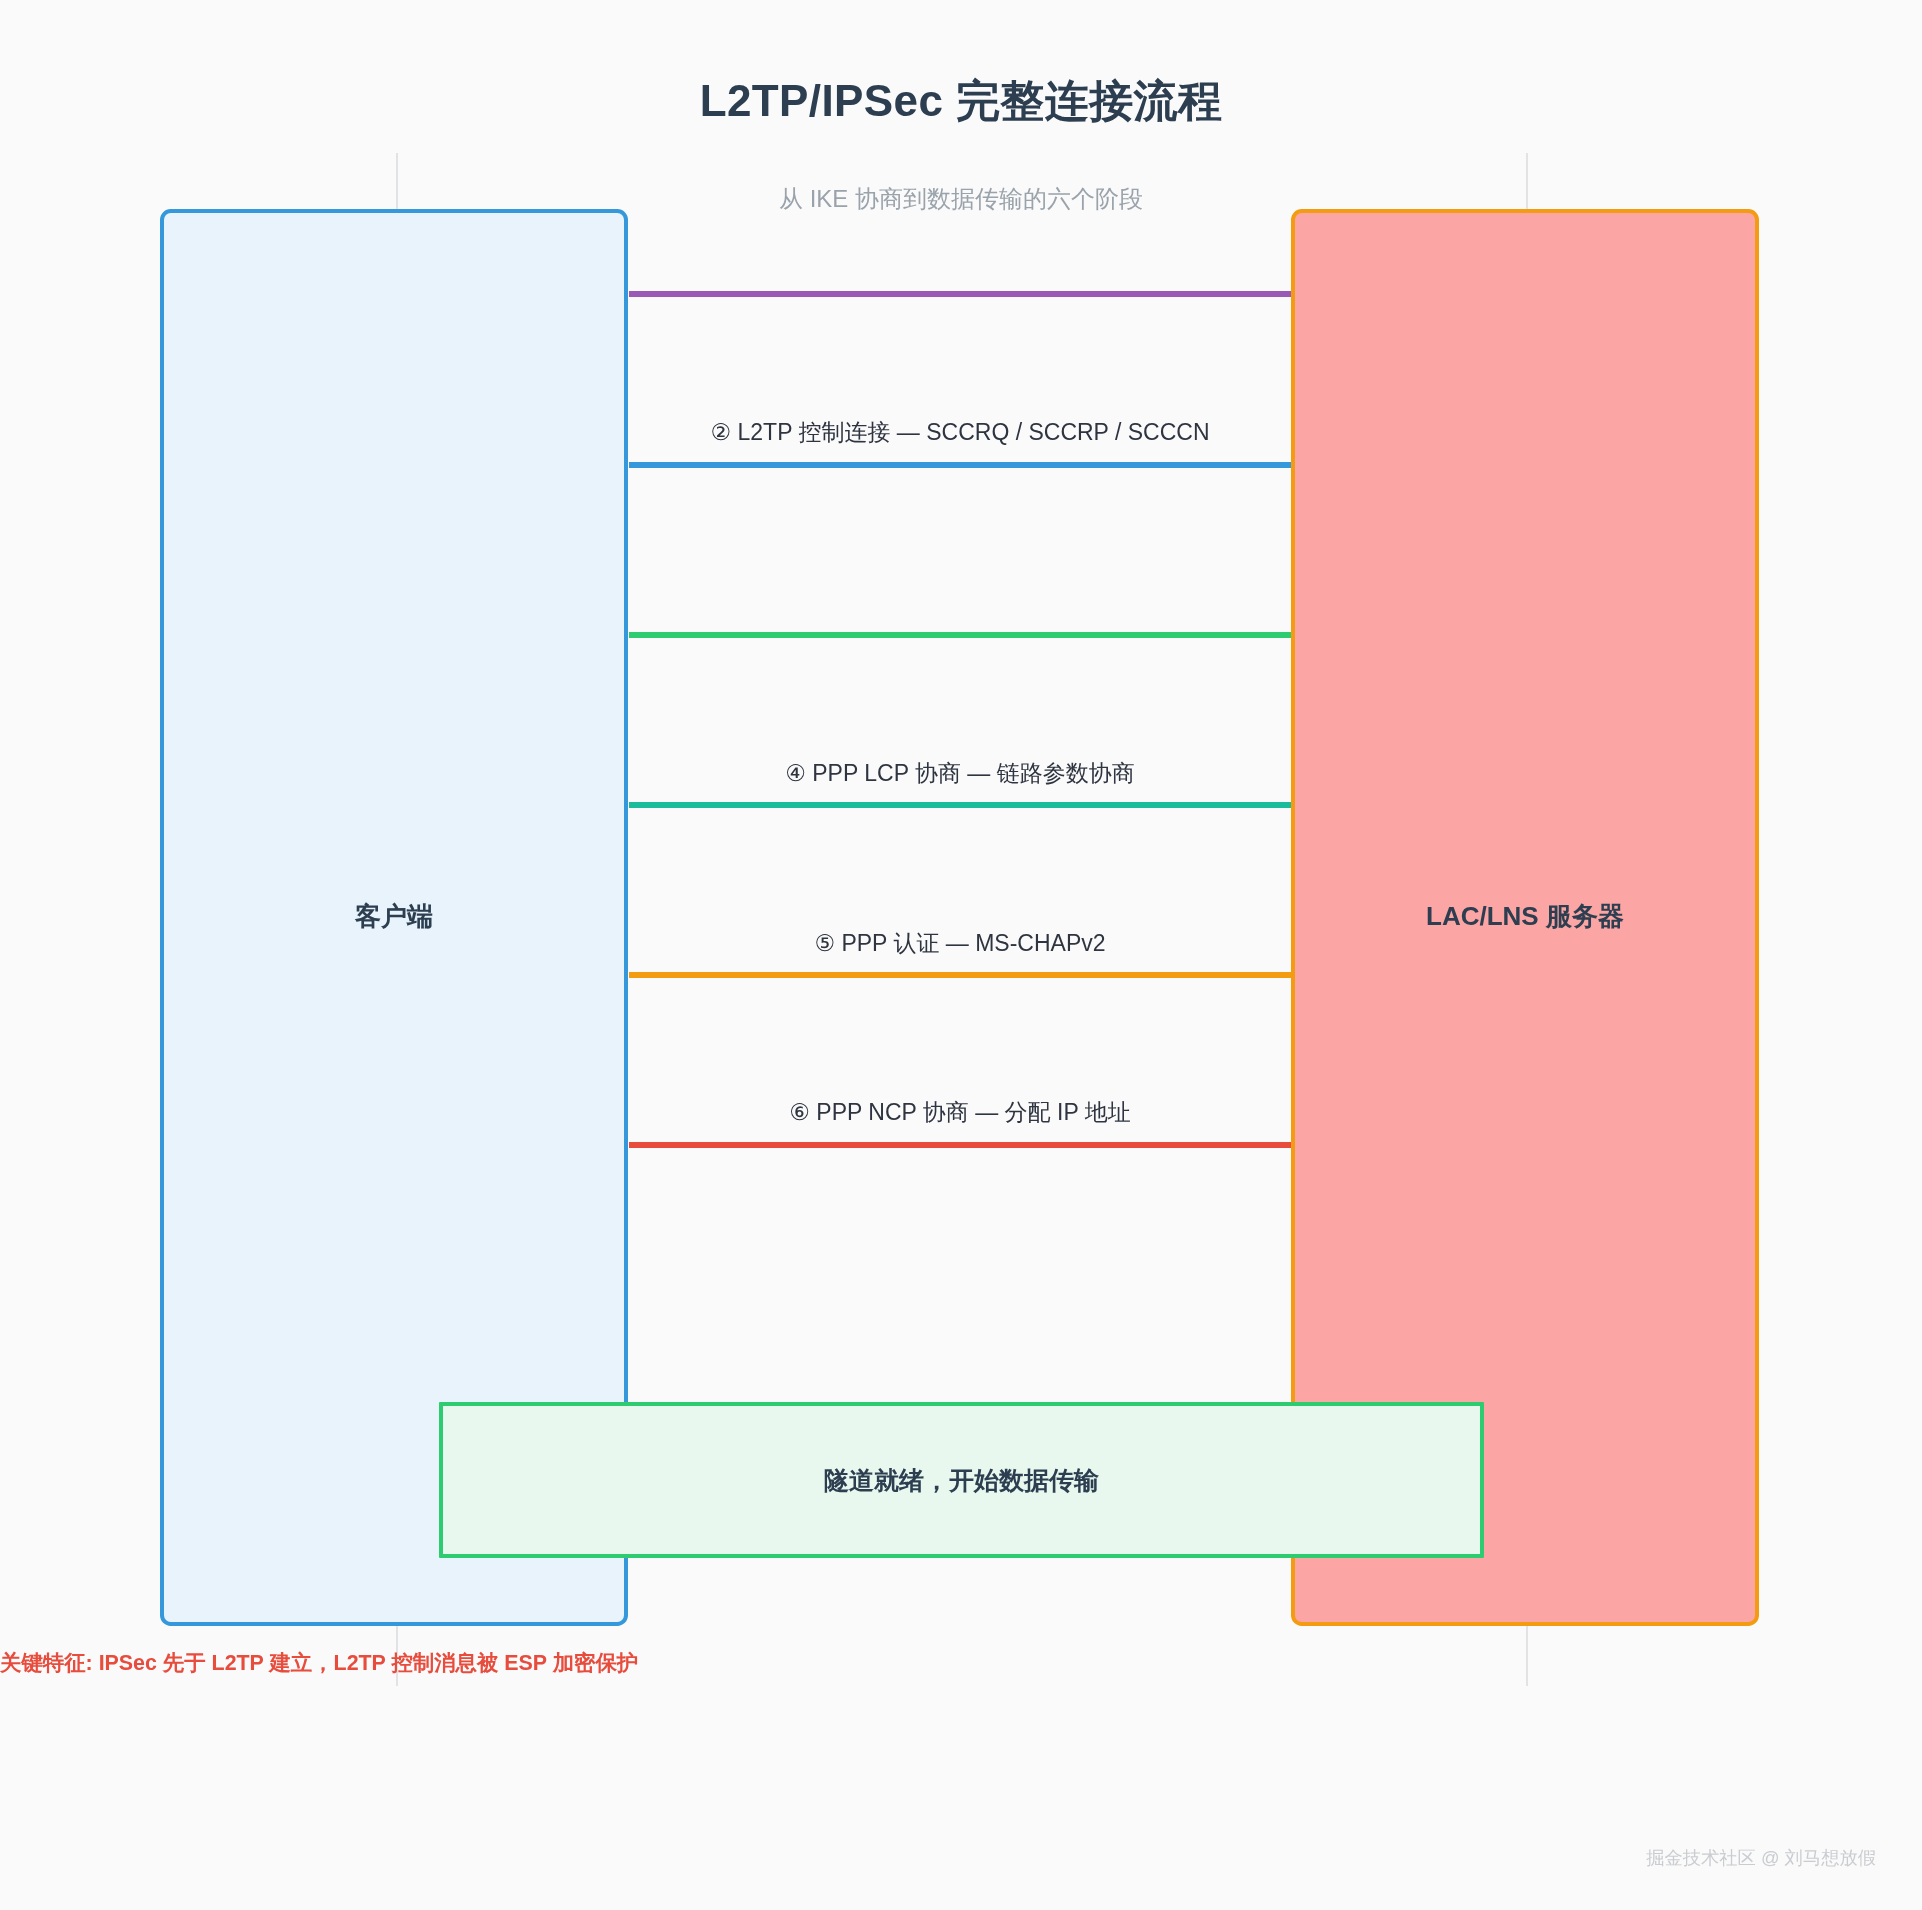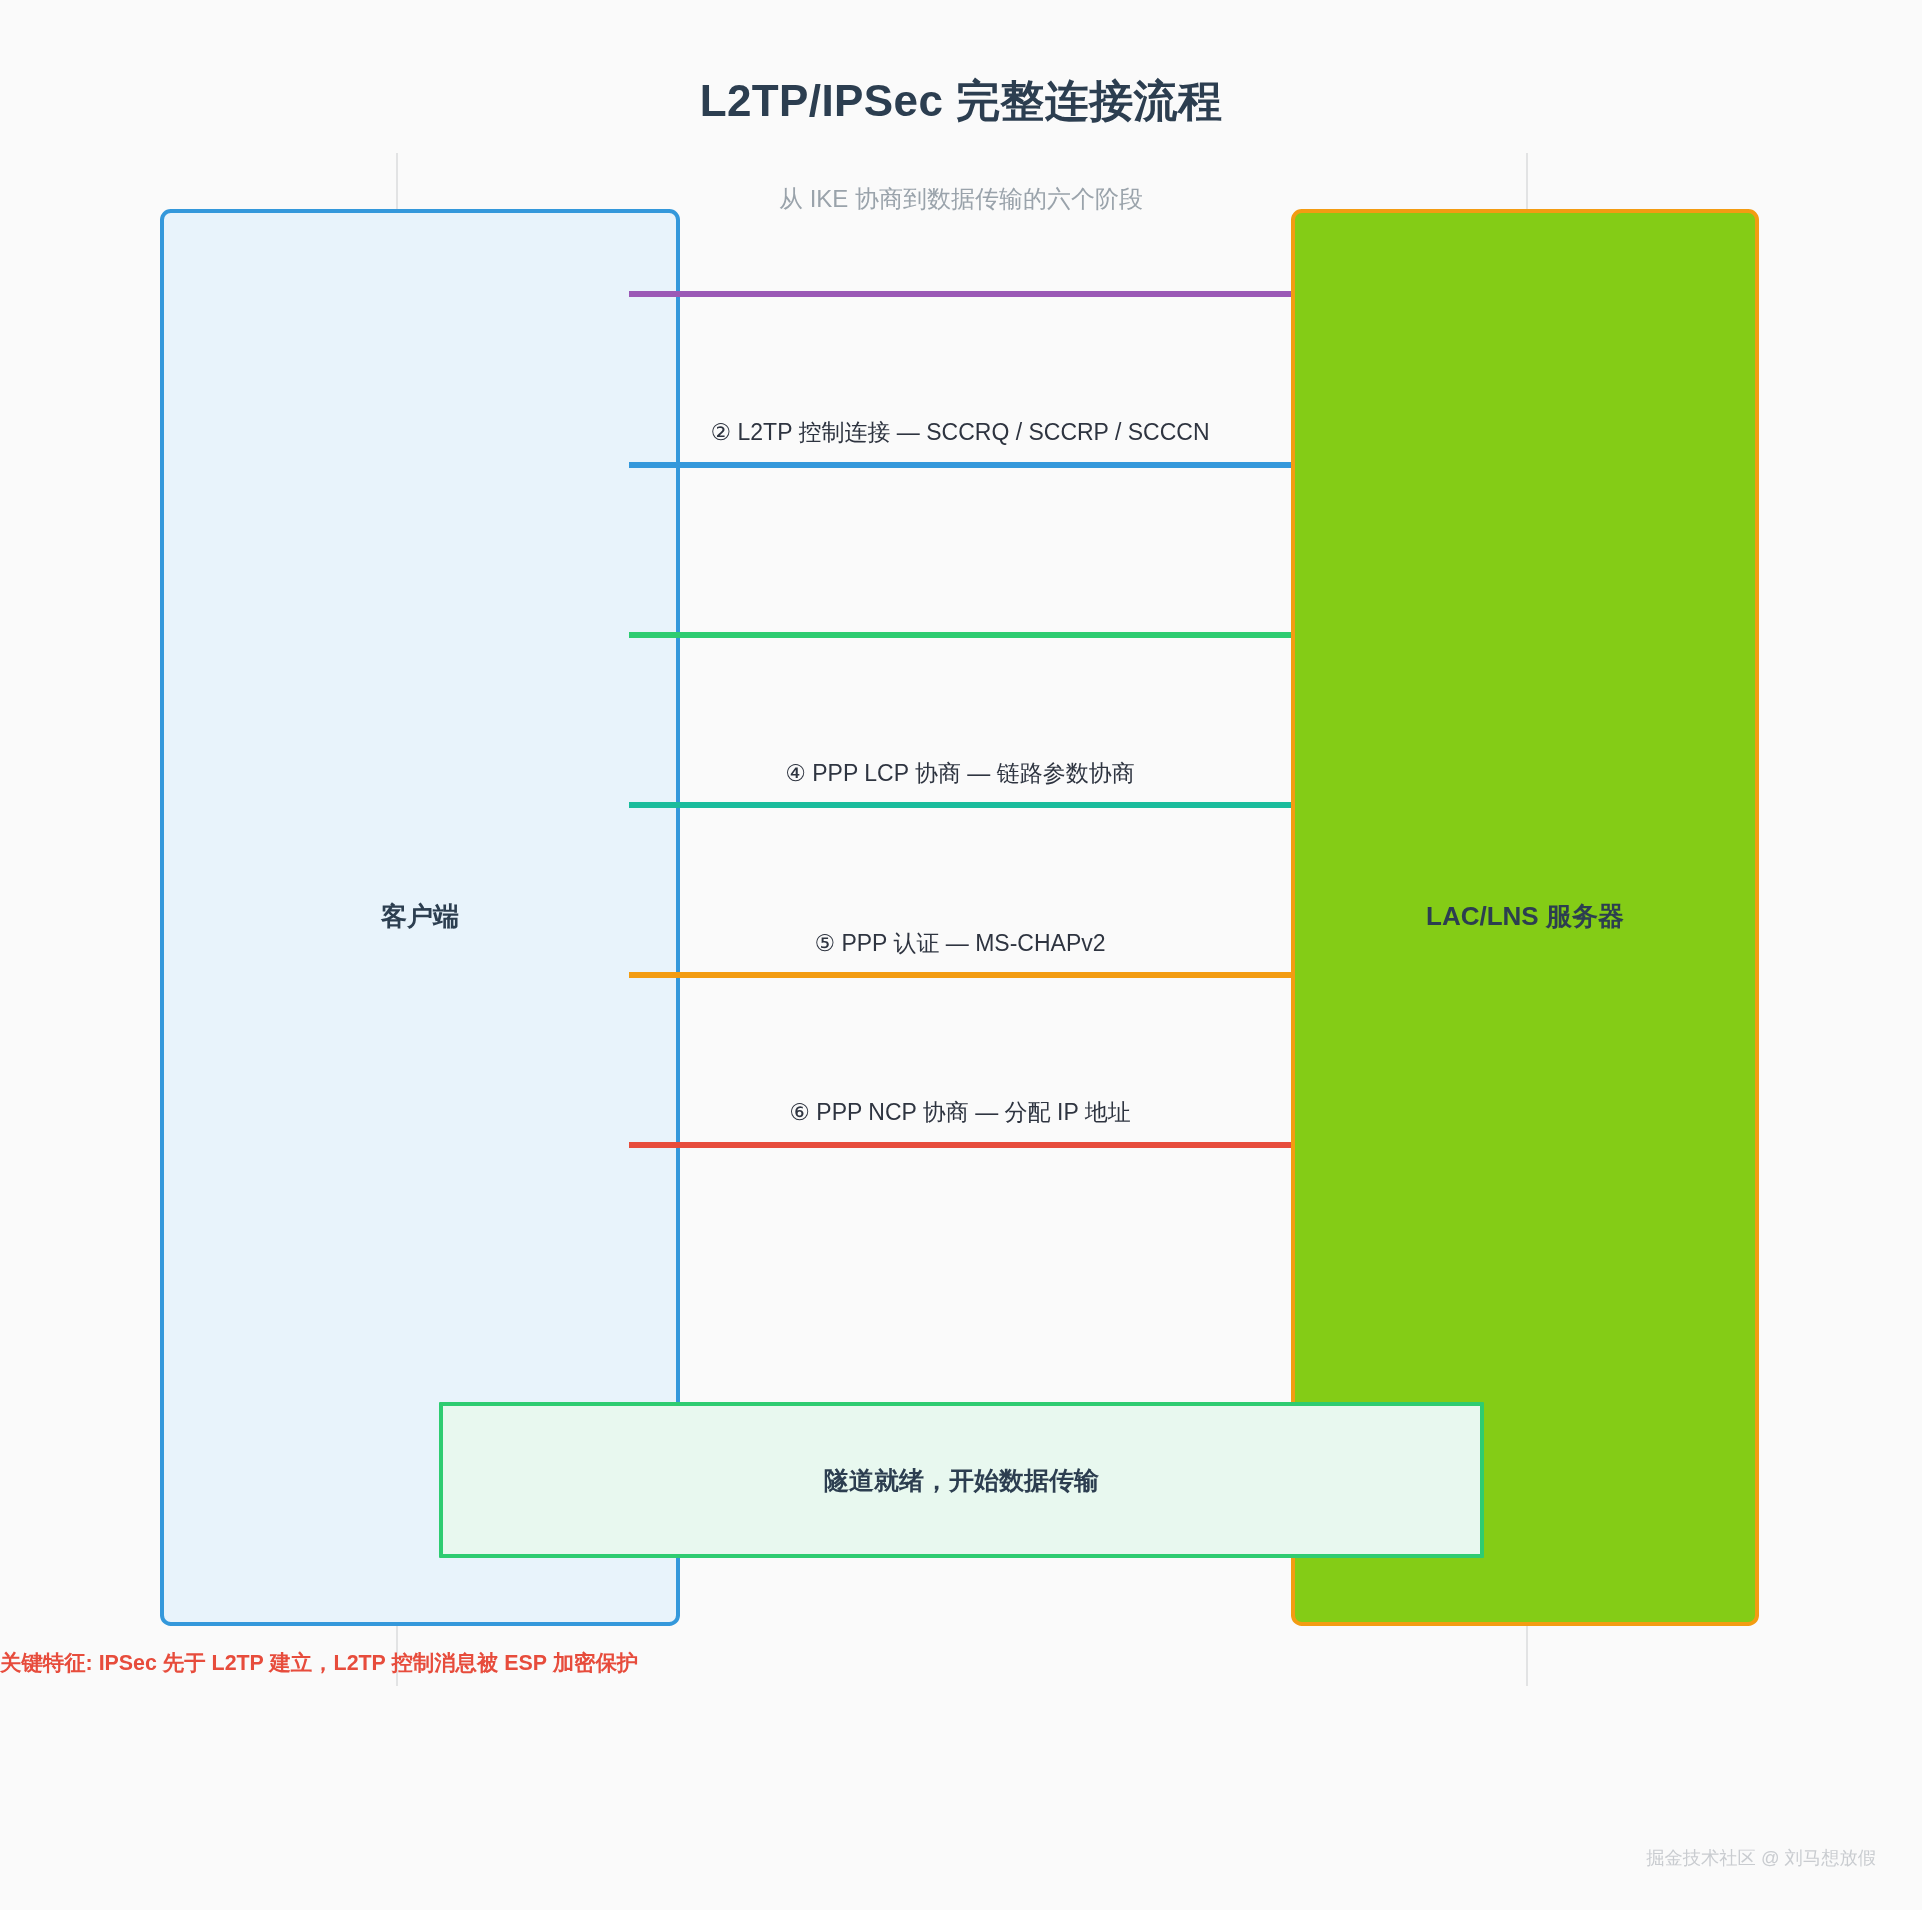--- a/index.html
+++ b/index.html
@@ -66,28 +66,28 @@
     justify-content: center;
   }
   .actor .actor-label {
     font-size: 26px;
     font-weight: bold;
     color: #2c3e50;
     margin-top: -1.5px;
   }
   .actor.client {
     left: 160px;
-    width: 520px;
+    width: 468px;
     background: #e8f3fb;
     border: 4.6px solid #3498db;
   }
   .actor.server {
     left: 1291px;
     width: 468px;
-    background: #84cc16;
+    background: #fca5a5;
     border: 4.6px solid #f39c12;
     text-align: center;
   }
 
   
   .step-line {
     position: absolute;
     left: 629px;
     width: 662px;
     height: 6.1px;

